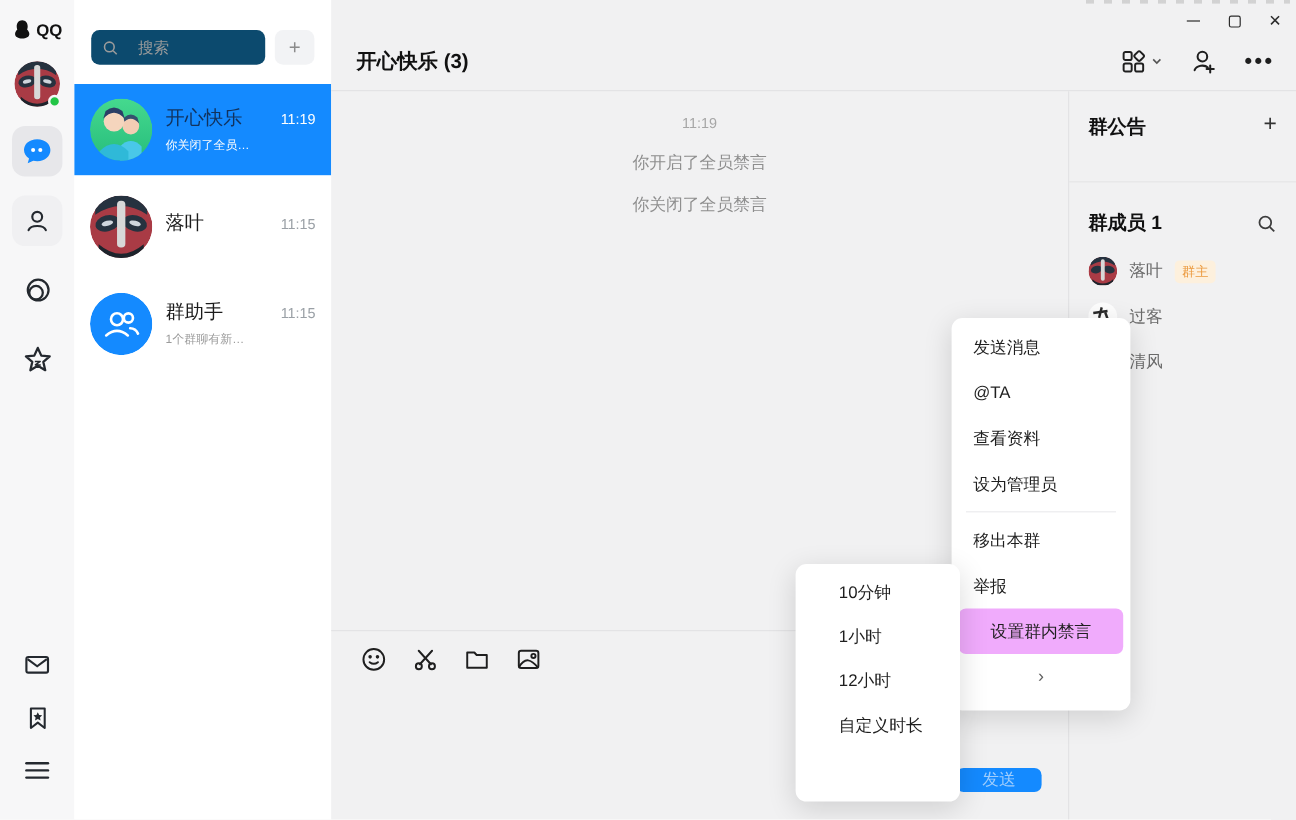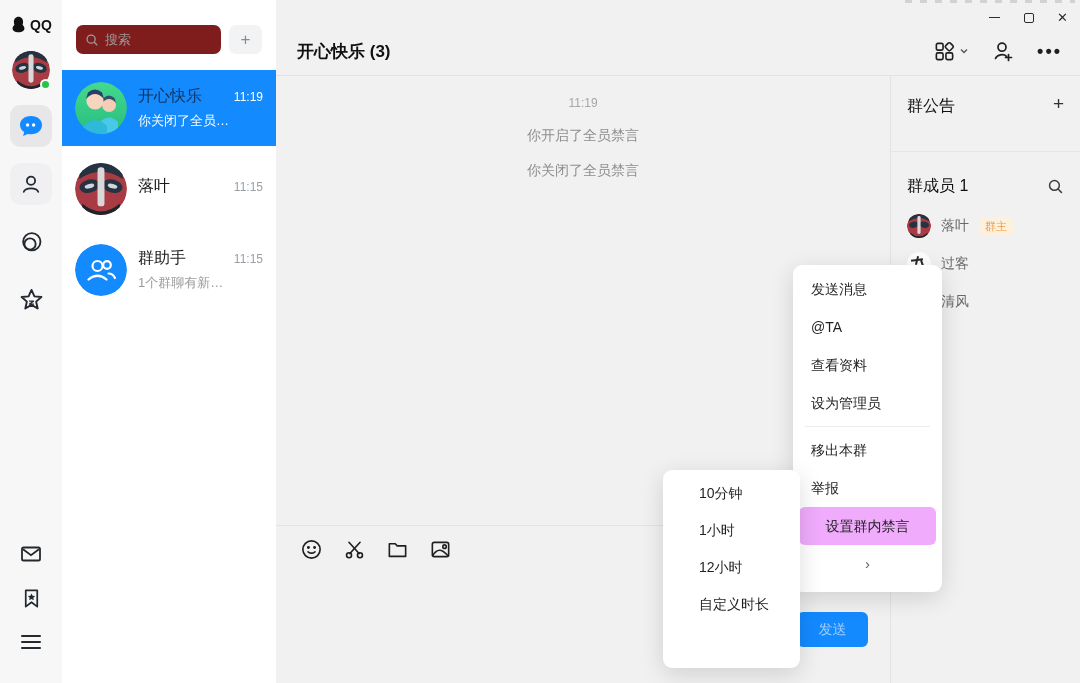--- a/index.html
+++ b/index.html
@@ -18,31 +18,31 @@
   .rail-item.subtle { background:#f0f0f2; }
   .rail-spacer { flex:1; }
   .rail-bottom { width:42px; height:34px; display:flex; align-items:center; justify-content:center; }
   .burger { display:flex; flex-direction:column; gap:4px; }
   .burger div { width:20px; height:2px; background:#24292f; border-radius:1px; }
   .mb8 { margin-bottom:10px; }
 
   
   .chatlist { width:214px; height:100%; background:#ffffff; flex-shrink:0; padding-top:25px; }
   .search-row { display:flex; padding:0 14px; gap:8px; margin-bottom:16px; }
-  .search-box { flex:1; height:29px; background:#7f1d1d; border-radius:7px; display:flex; align-items:center; padding:0 9px; gap:6px; color:#9b9b9b; font-size:13px; }
+  .search-box { flex:1; height:29px; background:#0c4a6e; border-radius:7px; display:flex; align-items:center; padding:0 9px; gap:16px; color:#9b9b9b; font-size:13px; }
   .add-btn { width:33px; height:29px; background:#f2f3f5; border-radius:7px; color:#8b8b8b; font-size:17px; display:flex; align-items:center; justify-content:center; }
   .chat-item { height:76px; display:flex; align-items:center; padding:0 13px; gap:11px; margin-bottom:5px; }
   .chat-item.selected { background:#148aff; }
   .chat-avatar { width:52px; height:52px; border-radius:50%; overflow:hidden; flex-shrink:0; }
   .chat-avatar svg { width:52px; height:52px; display:block; }
   .chat-meta { flex:1; min-width:0; }
   .chat-top { display:flex; justify-content:space-between; align-items:baseline; }
   .chat-title { font-size:16px; color:#1c1c1c; font-weight:500; white-space:nowrap; }
   .chat-time { font-size:12px; color:#9aa0a6; }
-  .chat-sub { font-size:13px; color:#9b9b9b; margin-top:5px; white-space:nowrap; overflow:hidden; }
+  .chat-sub { font-size:10px; color:#9b9b9b; margin-top:5px; white-space:nowrap; overflow:hidden; }
   .selected .chat-title { color:#12325c; }
   .selected .chat-time { color:#ffffff; }
   .selected .chat-sub { color:#fdfdfd; }
 
   
   .mainwrap { flex:1; display:flex; flex-direction:column; background:#f1f1f2; min-width:0; }
   .header { position:relative; height:76px; border-bottom:1px solid #e3e3e5; flex-shrink:0; }
   .win-controls { position:absolute; top:10px; right:10px; display:flex; gap:19px; align-items:center; color:#2c2c2c; }
   .win-btn { width:15px; height:15px; display:flex; align-items:center; justify-content:center; font-size:13px; }
   .win-min-bar { width:11px; height:1.6px; background:#2c2c2c; }
@@ -54,26 +54,26 @@
 
   .content-row { flex:1; display:flex; min-height:0; }
   .chat-main { width:614px; display:flex; flex-direction:column; }
   .messages { flex:1; display:flex; flex-direction:column; align-items:center; padding-top:20px; }
   .msg-time { font-size:12px; color:#a6a6a6; margin-bottom:17px; }
   .sys-msg { font-size:14px; color:#8e8e8e; margin-bottom:17px; }
   .input-area { height:158px; border-top:1px solid #e3e3e5; position:relative; }
   .toolbar { display:flex; gap:19px; padding:11px 0 0 23px; }
   .tool { width:24px; height:24px; display:flex; align-items:center; justify-content:center; }
 
-  .send-btn { position:absolute; left:797px; top:612px; width:71px; height:35px; background:#148aff; border-radius:6px; color:#9fcdfd; font-size:14px; display:flex; align-items:center; justify-content:center; z-index:5; }
+  .send-btn { position:absolute; left:797px; top:640px; width:71px; height:20px; background:#148aff; border-radius:6px; color:#9fcdfd; font-size:14px; display:flex; align-items:center; justify-content:center; z-index:5; }
 
   
   .rightpanel { width:190px; border-left:1px solid #e3e3e5; flex-shrink:0; }
   .rp-announce { height:76px; border-bottom:1px solid #e5e5e7; display:flex; justify-content:space-between; align-items:flex-start; padding:20px 16px 0 16px; }
-  .rp-title { font-size:16px; font-weight:400; color:#111; }
+  .rp-title { font-size:16px; font-weight:700; color:#111; }
   .rp-plus { font-size:19px; color:#333; font-weight:300; line-height:16px; }
   .rp-members-header { display:flex; justify-content:space-between; align-items:center; padding:24px 16px 10px 16px; }
   .member-row { height:38px; display:flex; align-items:center; gap:10px; padding:0 16px; }
   .member-avatar { width:24px; height:24px; border-radius:50%; overflow:hidden; flex-shrink:0; background:#fff; }
   .member-avatar svg { width:24px; height:24px; display:block; }
   .member-name { font-size:14px; color:#6b6b6b; }
   .owner-badge { font-size:11px; background:#fdf0dd; color:#ec9b40; border-radius:4px; padding:2px 6px; }
   .calligraphy { width:24px; height:24px; position:relative; background:#fdfdfd; }
   .calligraphy i { position:absolute; background:#2a2a2a; display:block; }
   .cal1 { left:4px; top:7px; width:12px; height:2px; transform:rotate(-8deg); }

